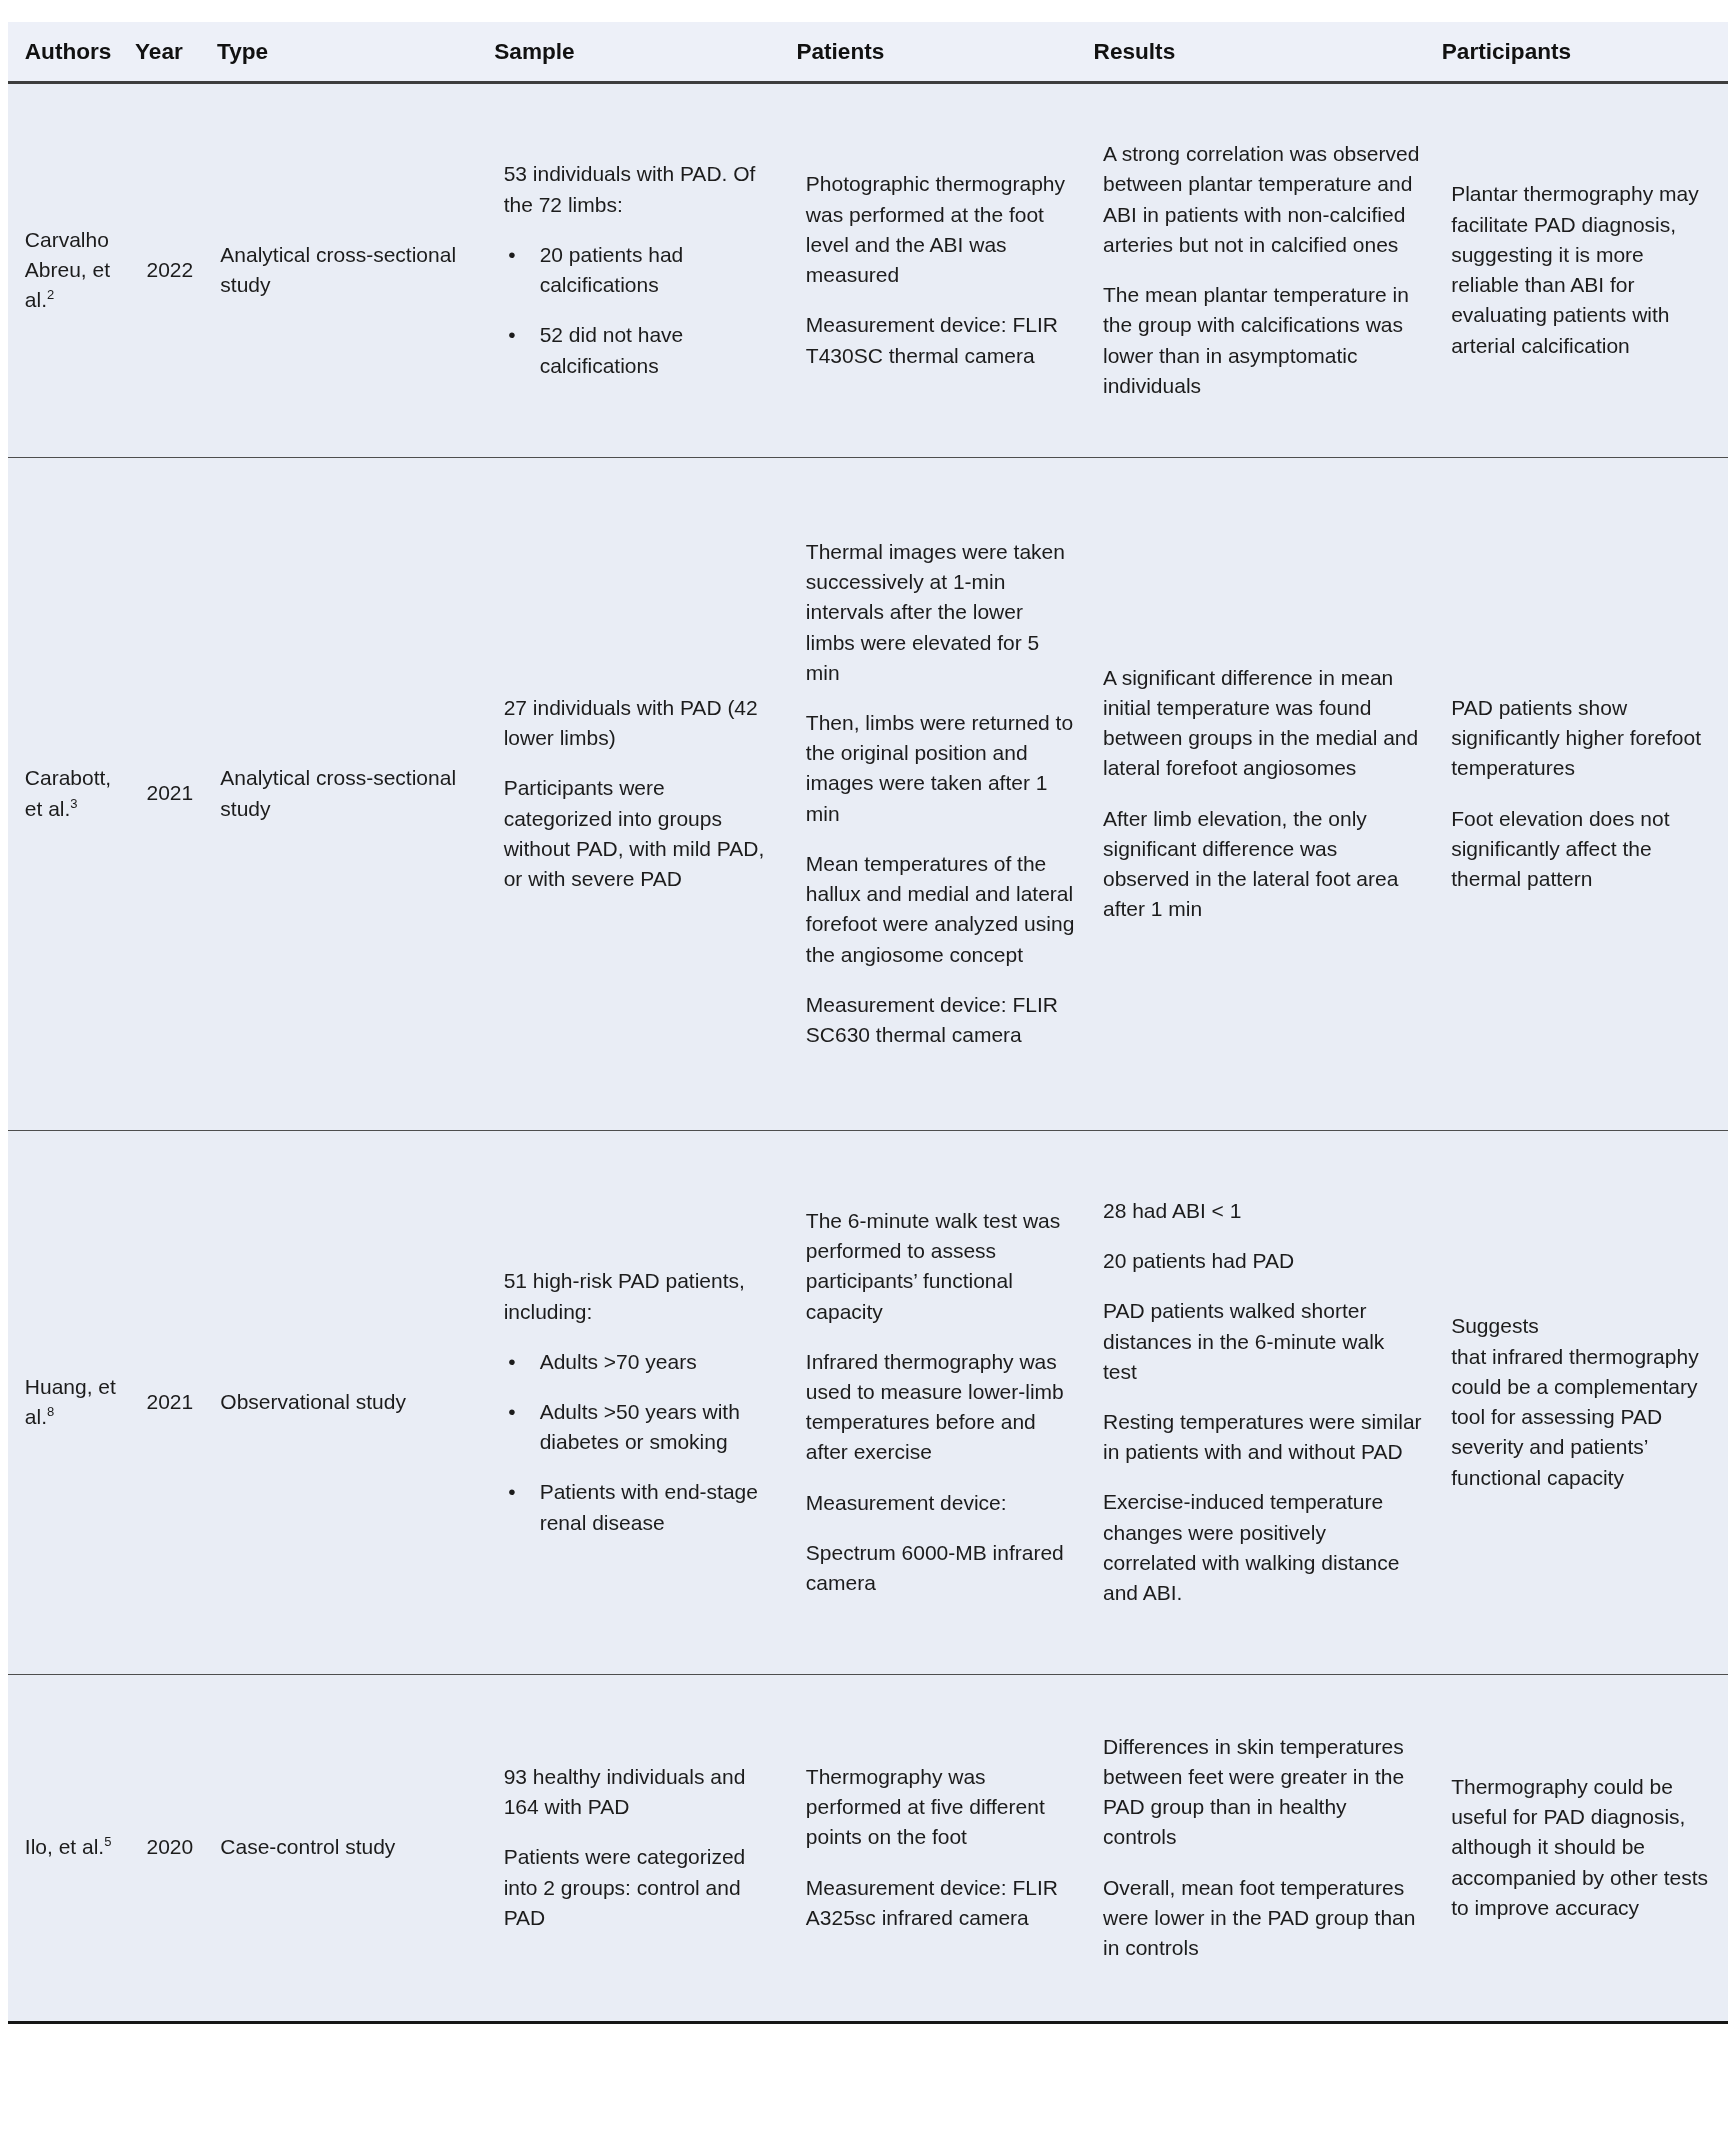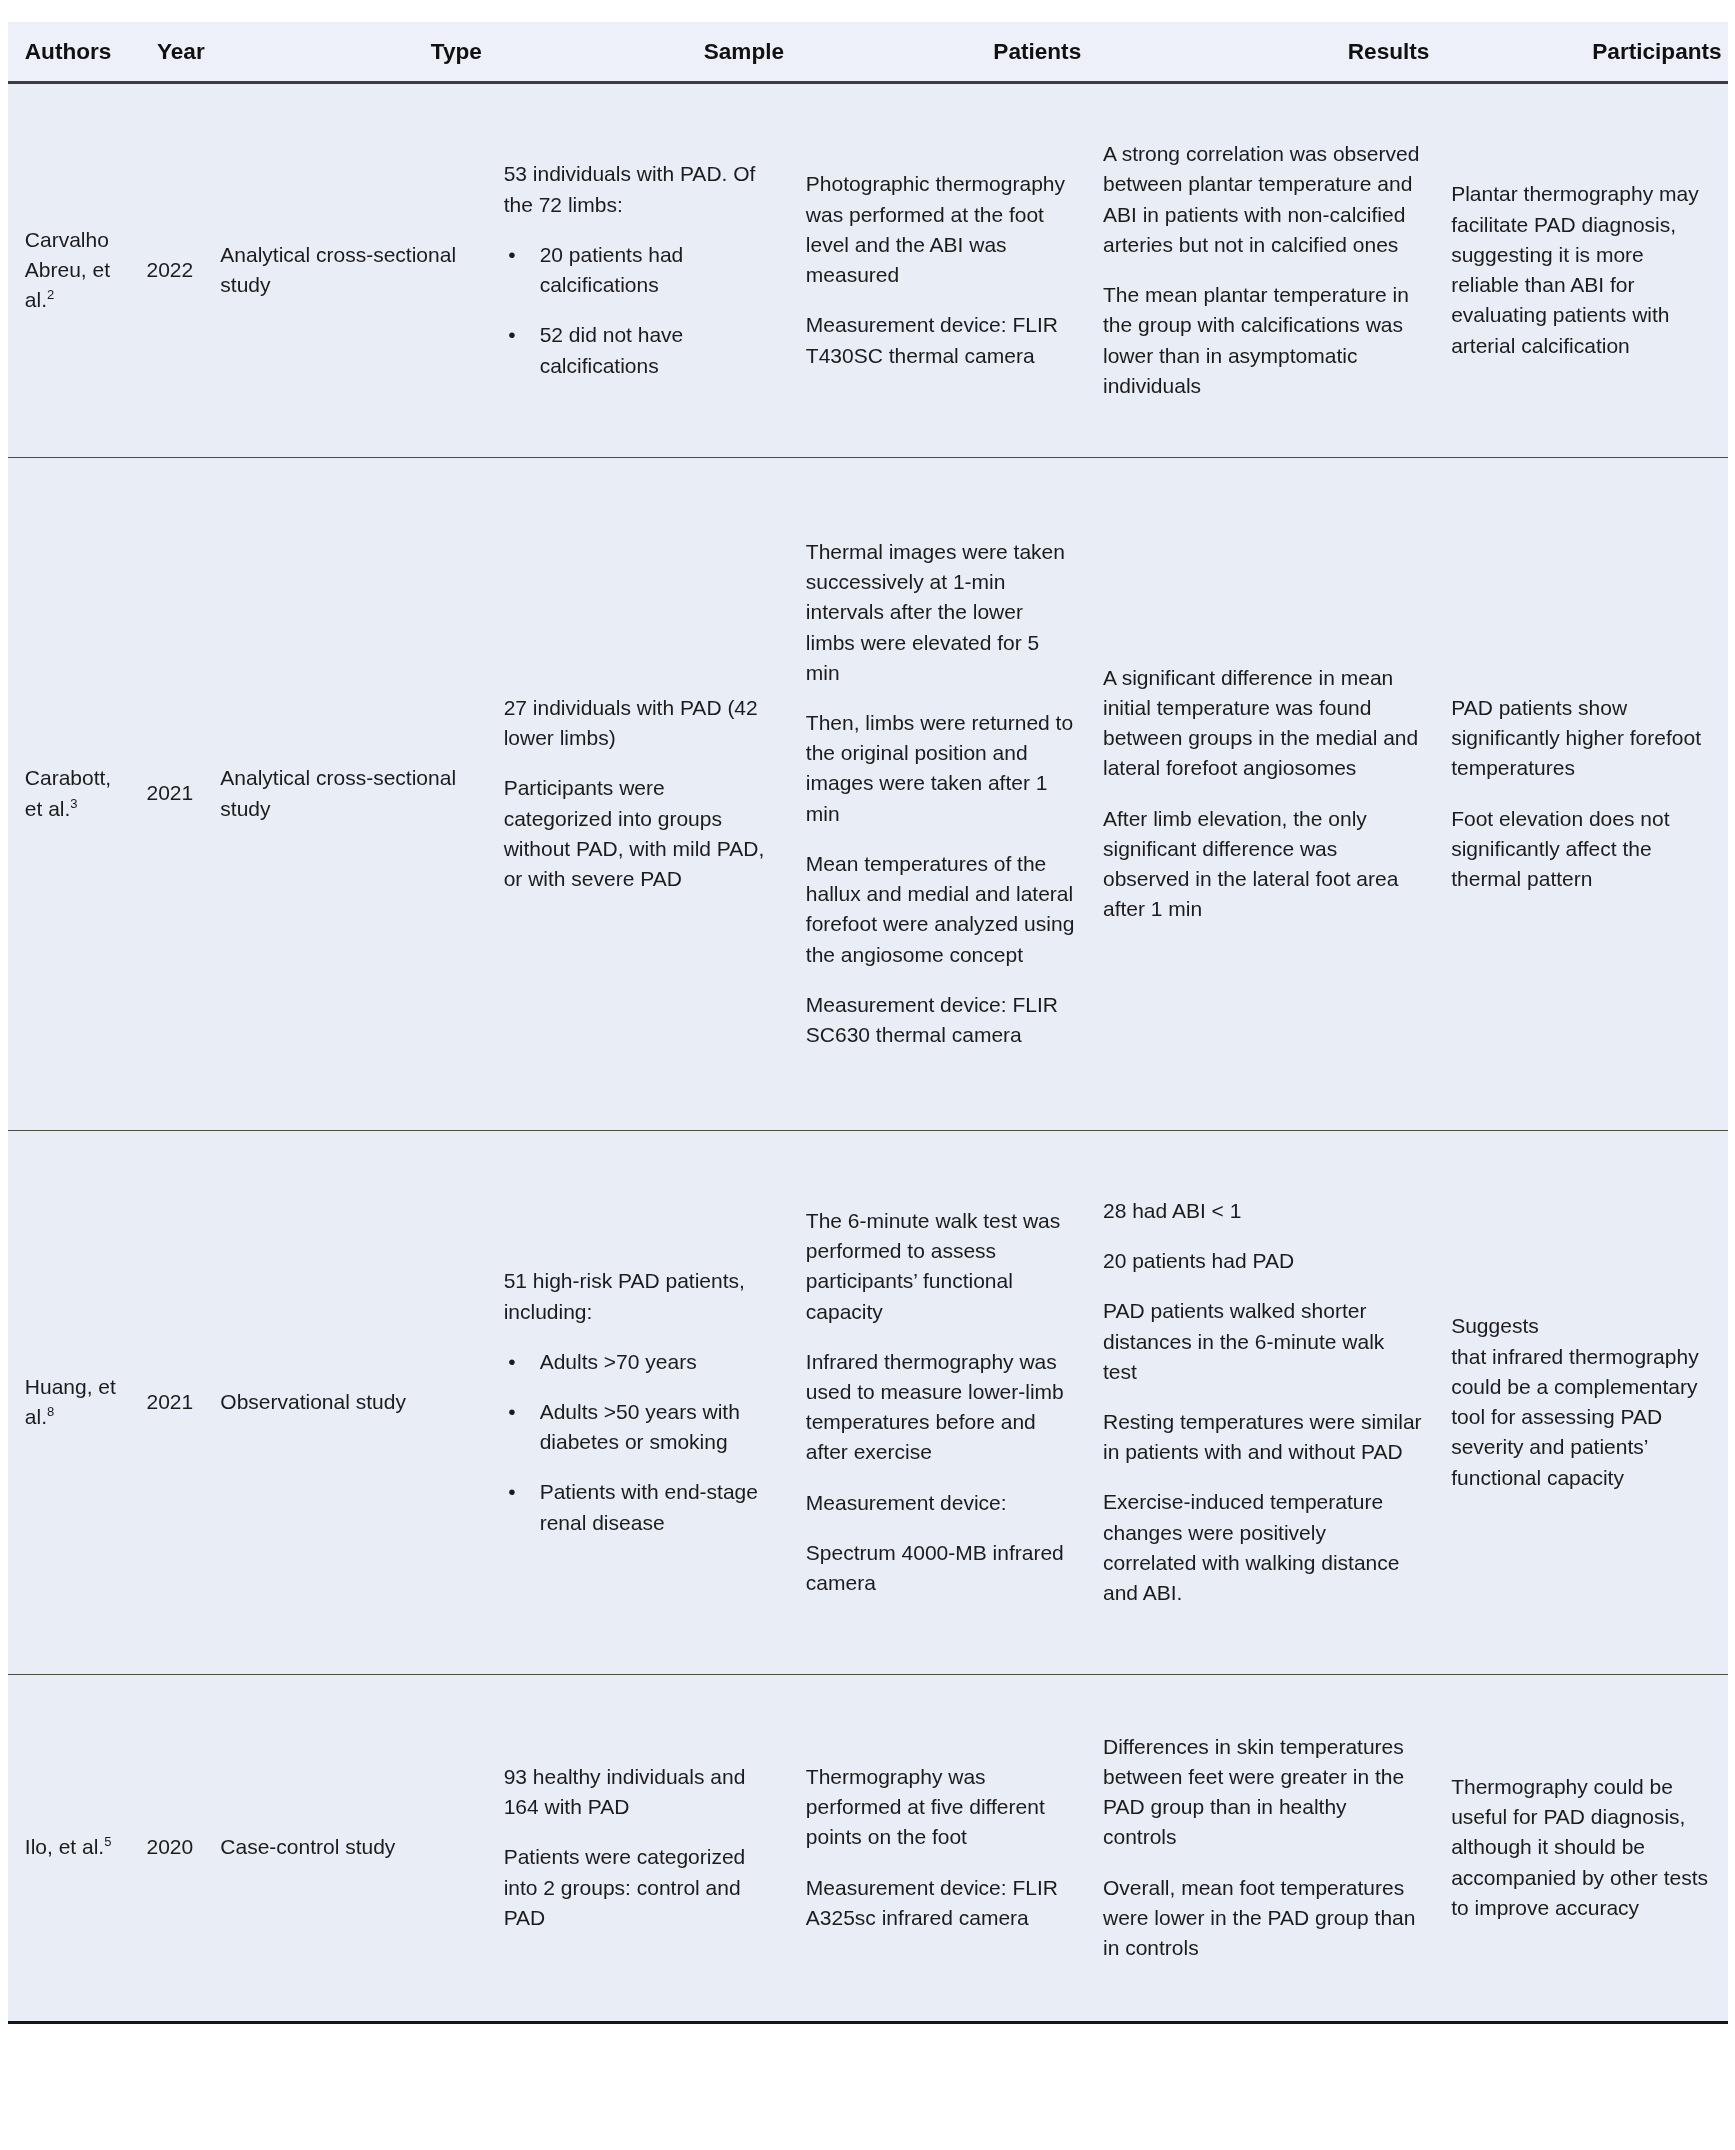--- a/index.html
+++ b/index.html
@@ -44,21 +44,21 @@
   col.c-results      { width: 348px; }
   col.c-conclusions  { width: 292px; }
 
   thead tr {
     background: #edf0f8;
   }
   thead th {
     font-size: 22.6px;
     font-weight: bold;
     color: #111111;
-    text-align: right;
+    text-align: left;
     padding: 17px 6.2px 15.6px 6.2px;
     vertical-align: middle;
   }
   thead th.h-authors { text-align: left; padding-left: 17px; }
 
   tbody tr { background: #e9edf5; }
   tbody tr.r1 { height: 375px; }
   tbody tr.r2 { height: 673px; }
   tbody tr.r3 { height: 544px; }
   tbody tr.r4 { height: 348px; }
@@ -186,21 +186,21 @@
           <td class="cell-sample">
             <p>51 high-risk PAD patients, including:</p>
             <div class="bullet"><span class="marker">•</span><span>Adults &gt;70 years</span></div>
             <div class="bullet"><span class="marker">•</span><span>Adults &gt;50 years with diabetes or smoking</span></div>
             <div class="bullet"><span class="marker">•</span><span>Patients with end-stage renal disease</span></div>
           </td>
           <td class="cell-methods">
             <p>The 6-minute walk test was performed to assess participants’ functional capacity</p>
             <p>Infrared thermography was used to measure lower-limb temperatures before and after exercise</p>
             <p>Measurement device:</p>
-            <p>Spectrum 4000-MB infrared camera</p>
+            <p>Spectrum 6000-MB infrared camera</p>
           </td>
           <td class="cell-results">
             <p>28 had ABI &lt; 1</p>
             <p>20 patients had PAD</p>
             <p>PAD patients walked shorter distances in the 6-minute walk test</p>
             <p>Resting temperatures were similar in patients with and without PAD</p>
             <p>Exercise-induced temperature changes were positively correlated with walking distance and ABI.</p>
           </td>
           <td class="cell-conclusions">
             <p>Suggests

